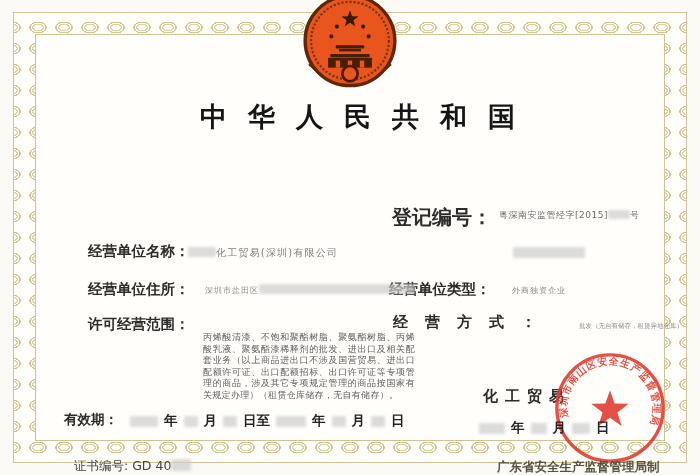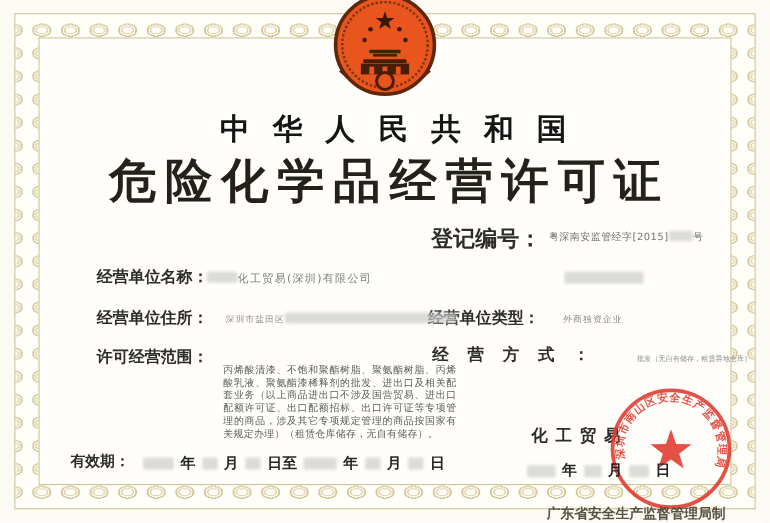--- a/index.html
+++ b/index.html
@@ -74,21 +74,20 @@
     <rect x="40" y="47.5" width="20" height="2.2" fill="#4a1d05"></rect>
     <rect x="32" y="52" width="36" height="3" rx="1" fill="#4a1d05"></rect>
     <rect x="30" y="55.5" width="40" height="9" fill="#4a1d05"></rect>
     <rect x="37" y="58" width="4" height="6.5" fill="#e8561d"></rect>
     <rect x="48" y="58" width="4" height="6.5" fill="#e8561d"></rect>
     <rect x="59" y="58" width="4" height="6.5" fill="#e8561d"></rect>
     <circle cx="50" cy="70" r="7" fill="#e8561d" stroke="#4a1d05" stroke-width="2.5"></circle>
   </svg>
 
   <div class="abs country-title">中华人民共和国</div>
-  <div class="abs main-title">危险化学品经营许可证</div>
 
   <span class="abs lbl-sm" style="left:392px;top:204px;">登记编号：</span>
   <span class="abs val" style="left:499px;top:209px;font-size:9px;letter-spacing:.5px;color:#6e6e6e;"><span>粤深南安监管经字[2015]</span><span class="redact" style="width:22px;height:9px;"></span><span>号</span></span>
 
   <span class="abs lbl" style="left:88px;top:242px;">经营单位名称：</span>
   <span class="abs val" style="left:188px;top:246px;font-size:10px;letter-spacing:1.2px;color:#7d7d7d;"><span class="redact" style="width:28px;height:10px;"></span><span>化工贸易(深圳)有限公司</span></span>
 
   <span class="abs redact" style="left:513px;top:247px;width:72px;"></span>
 
   <span class="abs lbl" style="left:88px;top:280px;">经营单位住所：</span>
@@ -134,15 +133,16 @@
     <span class="redact" style="width:14px;"></span>
     <span>日至</span>
     <span class="redact" style="width:30px;"></span>
     <span>年</span>
     <span class="redact" style="width:14px;"></span>
     <span>月</span>
     <span class="redact" style="width:14px;"></span>
     <span>日</span>
   </div>
 
+  <span class="abs footer-txt" style="left:74px;top:458px;"><span>证书编号: GD 40</span><span class="redact" style="width:20px;height:12px;"></span></span>
   <span class="abs footer-maker" style="left:497px;top:459px;">广东省安全生产监督管理局制</span>
 
 </div>
 
 </body></html>

